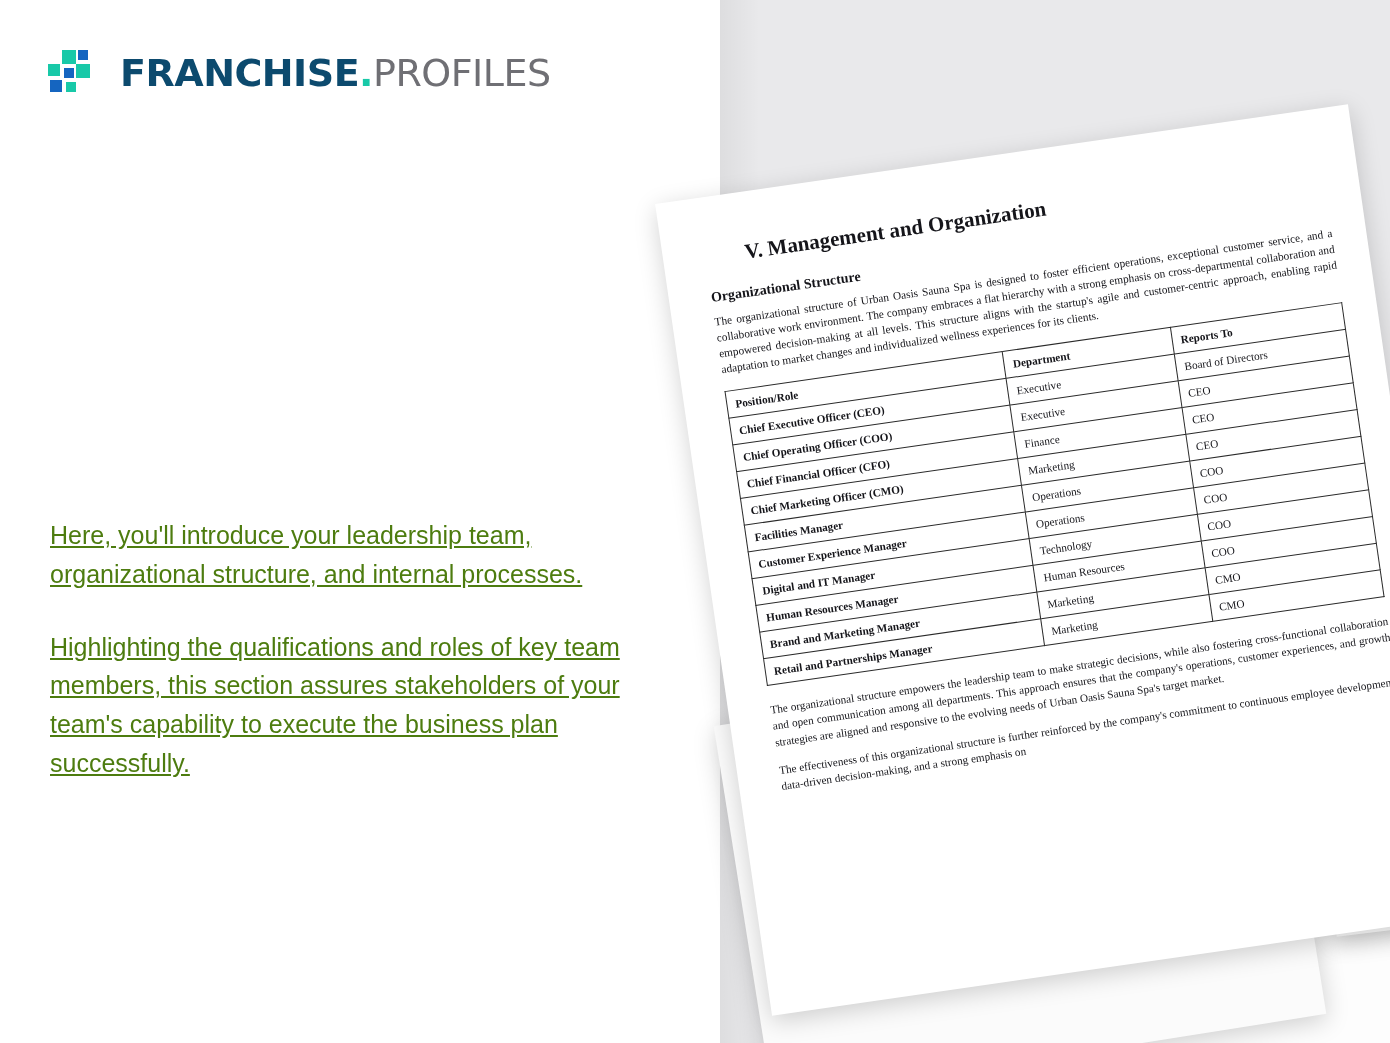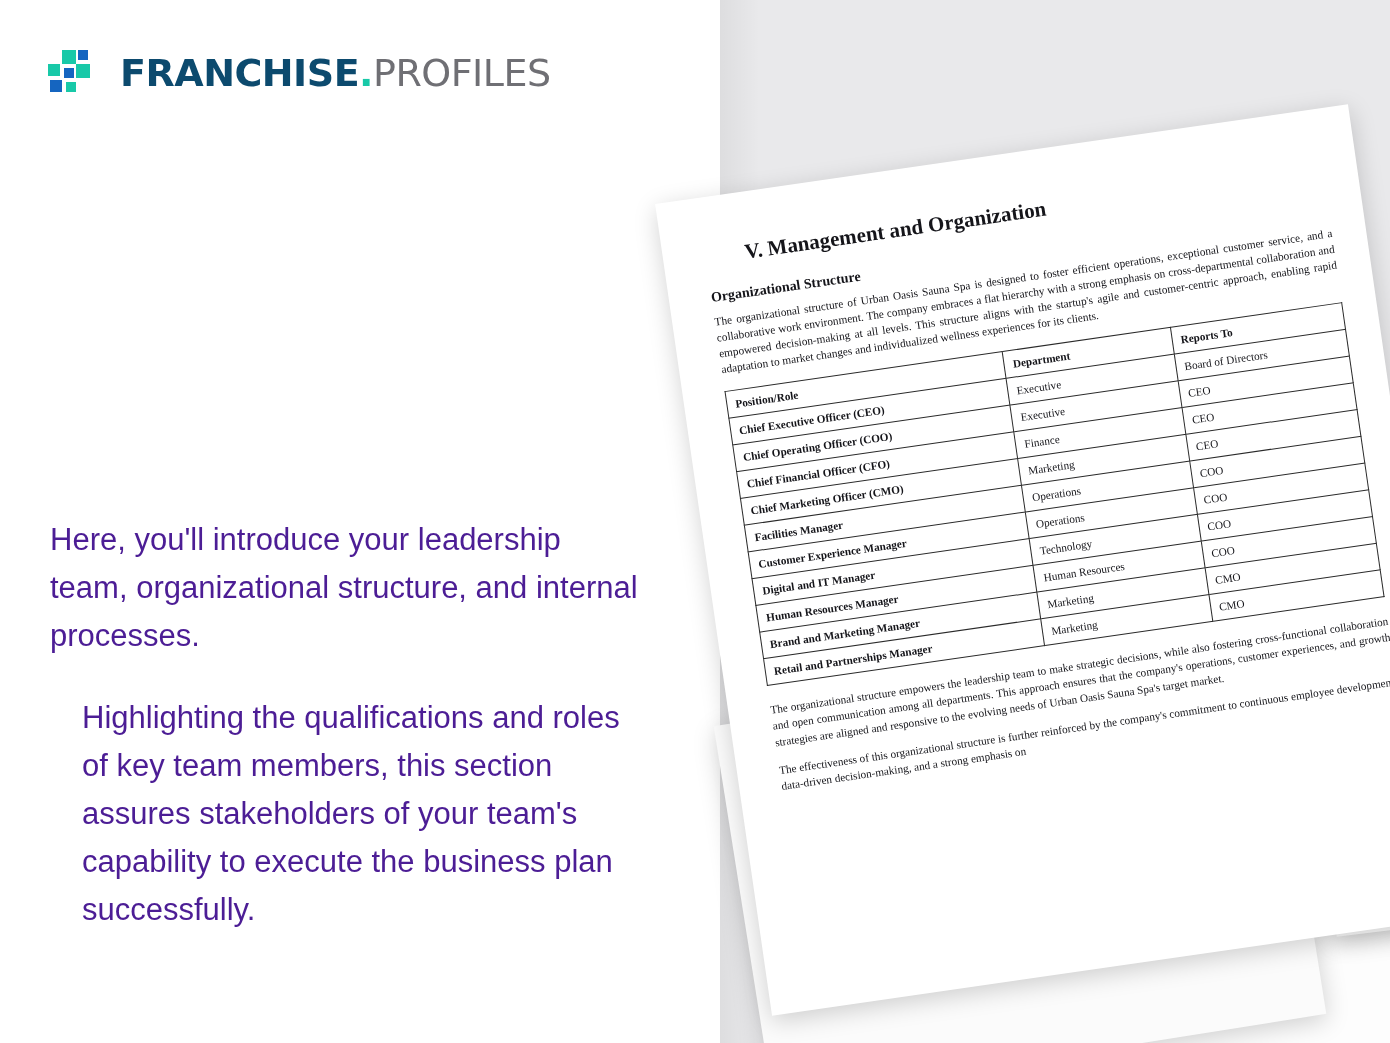--- a/index.html
+++ b/index.html
@@ -91,26 +91,27 @@
     color: #07221d;
     white-space: pre-line;
   }
 
   
   .body-copy {
     position: absolute;
     left: 50px;
     top: 516px;
     width: 590px;
-    color: #4c1d95;
-    font-size: 31px;
+    color: #4d7c0f;
+    font-size: 25px;
     line-height: 1.55;
+    text-decoration: underline;
   }
   .body-copy p { margin: 0 0 34px 0; }
-  .body-copy p:last-child { margin-bottom: 0; margin-left: 32px; }
+  .body-copy p:last-child { margin-bottom: 0; }
 
   
   .doc-stack {
     position: absolute;
     left: 700px;
     top: 120px;
     width: 700px;
     height: 920px;
   }
   .paper {

